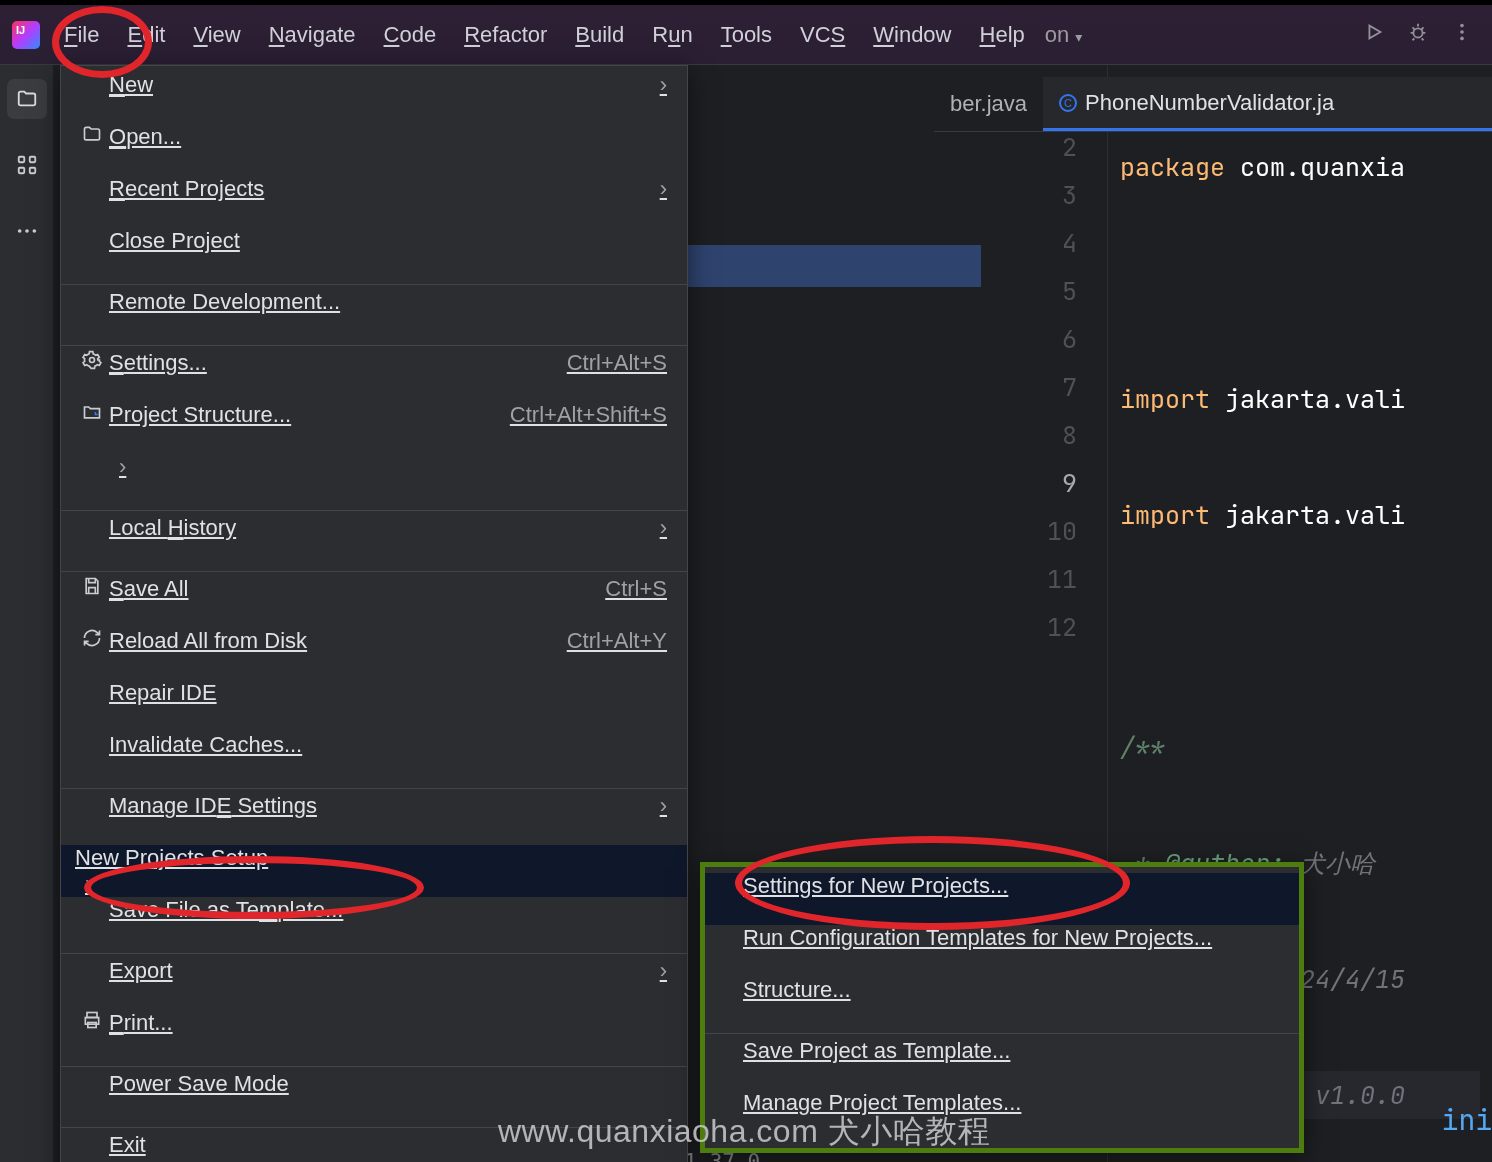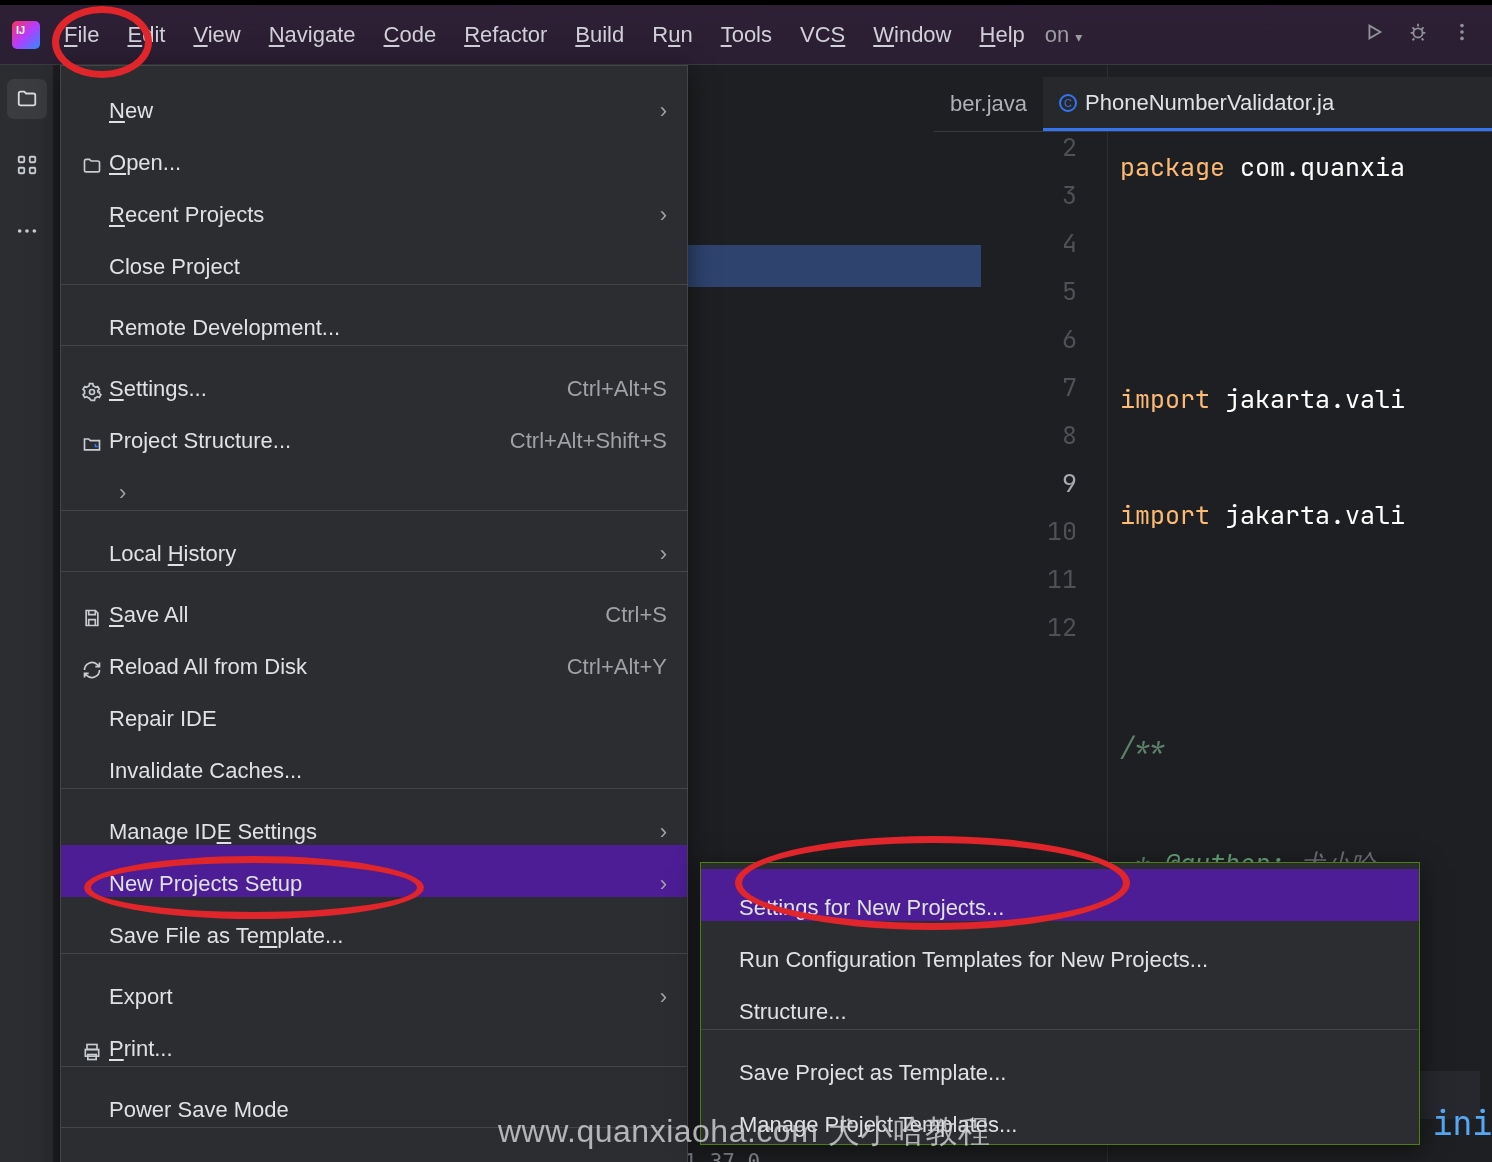--- a/index.html
+++ b/index.html
@@ -92,37 +92,38 @@
   .file-menu {
     position: absolute; top: 65px; left: 60px;
     width: 628px;
     background: #2b2d30;
     border: 1px solid #43454a;
     box-shadow: 0 6px 24px rgba(0,0,0,.5);
     z-index: 20;
     padding: 6px 0;
   }
   .mi {
-    display: flex; align-items: flex-end;
+    display: flex; align-items: flex-start;
     height: 52px; padding: 0 20px 0 14px;
     color: #dfe1e5;
+    text-decoration: underline;
   }
   .mi .mi-icon { width: 34px; display:flex; justify-content:center; color:#c9ccd1;}
   .mi .mi-label { flex: 1; }
   .mi .mi-label .ul { text-decoration: underline; text-underline-offset: 3px;}
   .mi .mi-shortcut { color: #9fa1a6; }
   .mi .mi-sub { color: #9fa1a6; margin-left: 10px;}
-  .mi.selected { background: #4c1d95; }
+  .mi.selected { background: #0f172a; flex-direction: column; }
   .sep { height: 1px; background: #43454a; margin: 4px 0; }
 
   .submenu {
     position: absolute; top: 862px; left: 700px;
-    width: 720px;
+    width: 604px;
     background: #2b2d30;
-    border: 1px solid #4d7c0f;
+    border: 5px solid #4d7c0f;
     box-shadow: 0 6px 24px rgba(0,0,0,.5);
     z-index: 25;
     padding: 6px 0;
   }
   .submenu .mi { padding-left: 38px; }
 
   .proj-sel {
     position: absolute; top: 180px; left: 82px; width: 845px; height: 42px;
     background: #2e436e; z-index: 5;
   }
@@ -135,21 +136,21 @@
   .rc1 { top: 6px; left: 52px; width: 100px; height: 72px; }
   .rc2 { top: 856px; left: 84px; width: 340px; height: 63px; }
   .rc3 { top: 836px; left: 735px; width: 395px; height: 94px; }
 
   .watermark {
     position: absolute; z-index: 60; left: 498px; top: 1110px;
     color: rgba(210,210,215,.82); font-size: 32px; letter-spacing: .5px;
     pointer-events:none;
   }
   .snip2 { position:absolute; left:520px; top:1150px; font-family:monospace; color:#8d8f95; font-size:21px; z-index:4;}
-  .ini { position:absolute; right:0; top:1036px; color:#56a8f5; font-family:"JetBrains Mono",monospace; font-size:33px; z-index:4;}
+  .ini { position:absolute; right:0; top:1036px; color:#56a8f5; font-family:"JetBrains Mono",monospace; font-size:28px; z-index:4;}
 </style>
 </head>
 <body>
 
 <div class="titlebar"></div>
 
 <div class="menubar">
   <div class="app-icon"></div>
   <div class="menu-item"><span class="ul">F</span>ile</div>
   <div class="menu-item"><span class="ul">E</span>dit</div>

